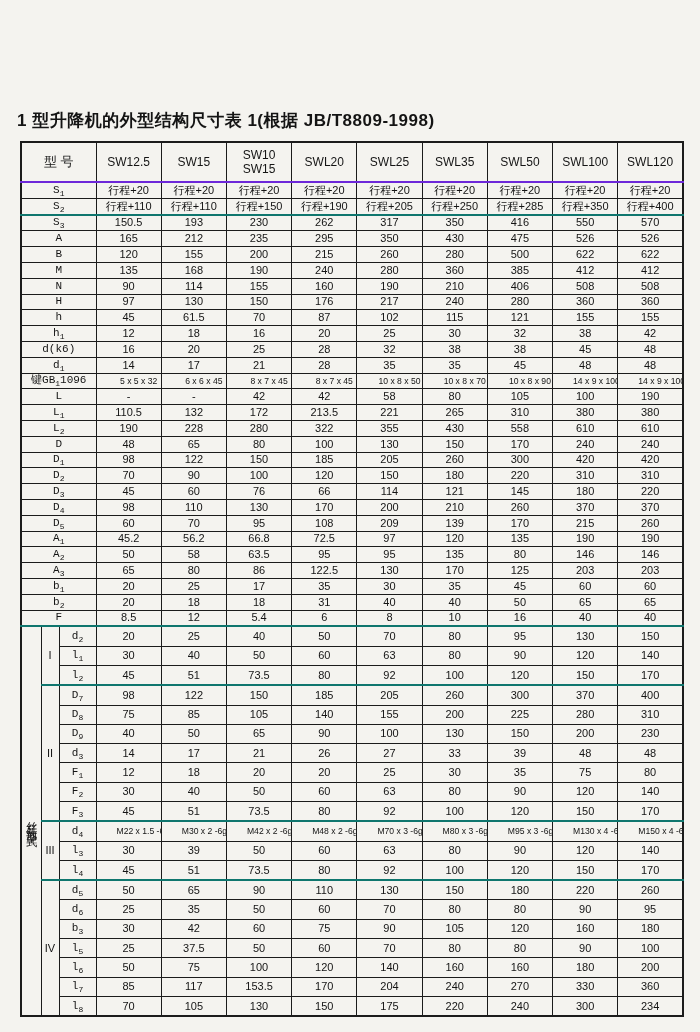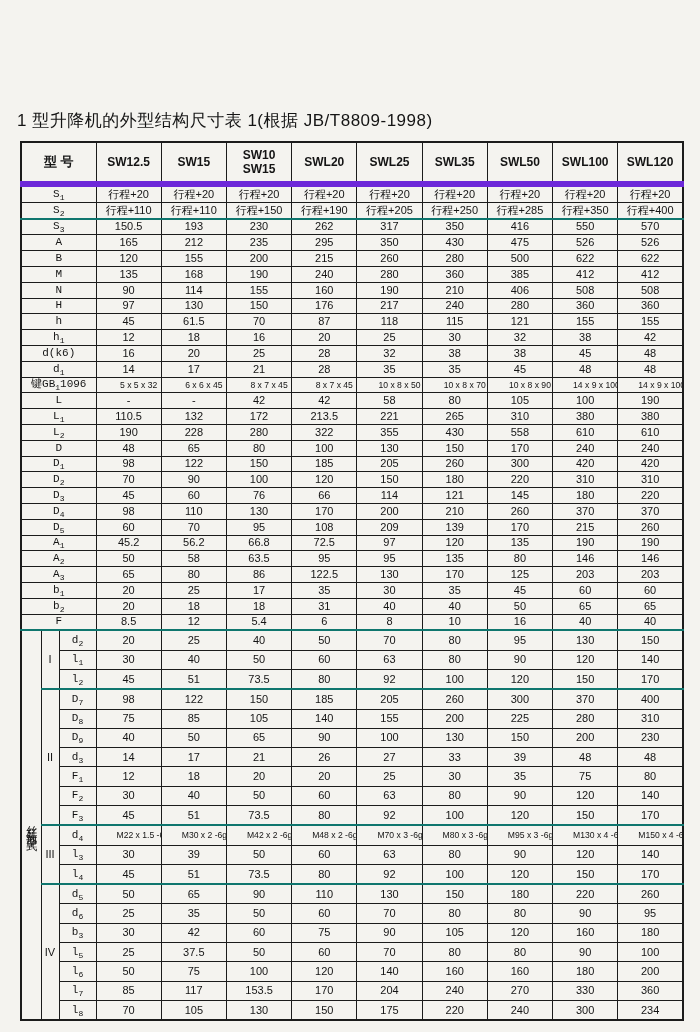--- a/index.html
+++ b/index.html
@@ -4,35 +4,35 @@
 <style>
   html,body{margin:0;padding:0;}
   body{
     width:700px;height:1032px;position:relative;
     background:#f4f3ef;color:#141414;
     font-family:"Liberation Sans","DejaVu Sans",sans-serif;
     overflow:hidden;
   }
   .title{
     position:absolute;left:17px;top:109px;
-    font-size:17px;font-weight:normal;letter-spacing:.5px;white-space:nowrap;
+    font-size:17px;font-weight:bold;letter-spacing:.5px;white-space:nowrap;
   }
   table.dim{
     position:absolute;left:20px;top:141px;width:664px;
     border-collapse:collapse;table-layout:fixed;
     border:2px solid #1b1b1b;
   }
   th,td{
     border:1px solid #1b1b1b;
     text-align:center;vertical-align:middle;
     padding:0;overflow:hidden;white-space:nowrap;
   }
   thead th{
-    height:38px;font-size:12px;font-weight:bold;
-    border-bottom:6px solid #6d28d9;line-height:14px;
+    height:38px;font-size:12px;font-weight:normal;
+    border-bottom:2px solid #6d28d9;line-height:14px;
   }
   th.corner{font-size:13px;}
   tr.upper td{height:14.8px;font-size:11px;line-height:1;}
   tr.lower td{height:18.3px;font-size:11px;line-height:1;}
   td.val.small{font-size:8.6px;padding-left:20px;}
   td.rowlabel, td.rowlabel2{font-size:11px;font-family:Liberation Mono, monospace;}
   sub{font-size:8px;line-height:0;}
   td.side{
     writing-mode:vertical-rl;text-orientation:upright;
     font-size:12px;letter-spacing:3px;
@@ -162,21 +162,21 @@
         <td class="val">280</td>
         <td class="val">360</td>
         <td class="val">360</td>
       </tr>
       <tr class="upper">
         <td class="rowlabel" colspan="3">h</td>
         <td class="val">45</td>
         <td class="val">61.5</td>
         <td class="val">70</td>
         <td class="val">87</td>
-        <td class="val">118</td>
+        <td class="val">102</td>
         <td class="val">115</td>
         <td class="val">121</td>
         <td class="val">155</td>
         <td class="val">155</td>
       </tr>
       <tr class="upper">
         <td class="rowlabel" colspan="3">h<sub>1</sub></td>
         <td class="val">12</td>
         <td class="val">18</td>
         <td class="val">16</td>

